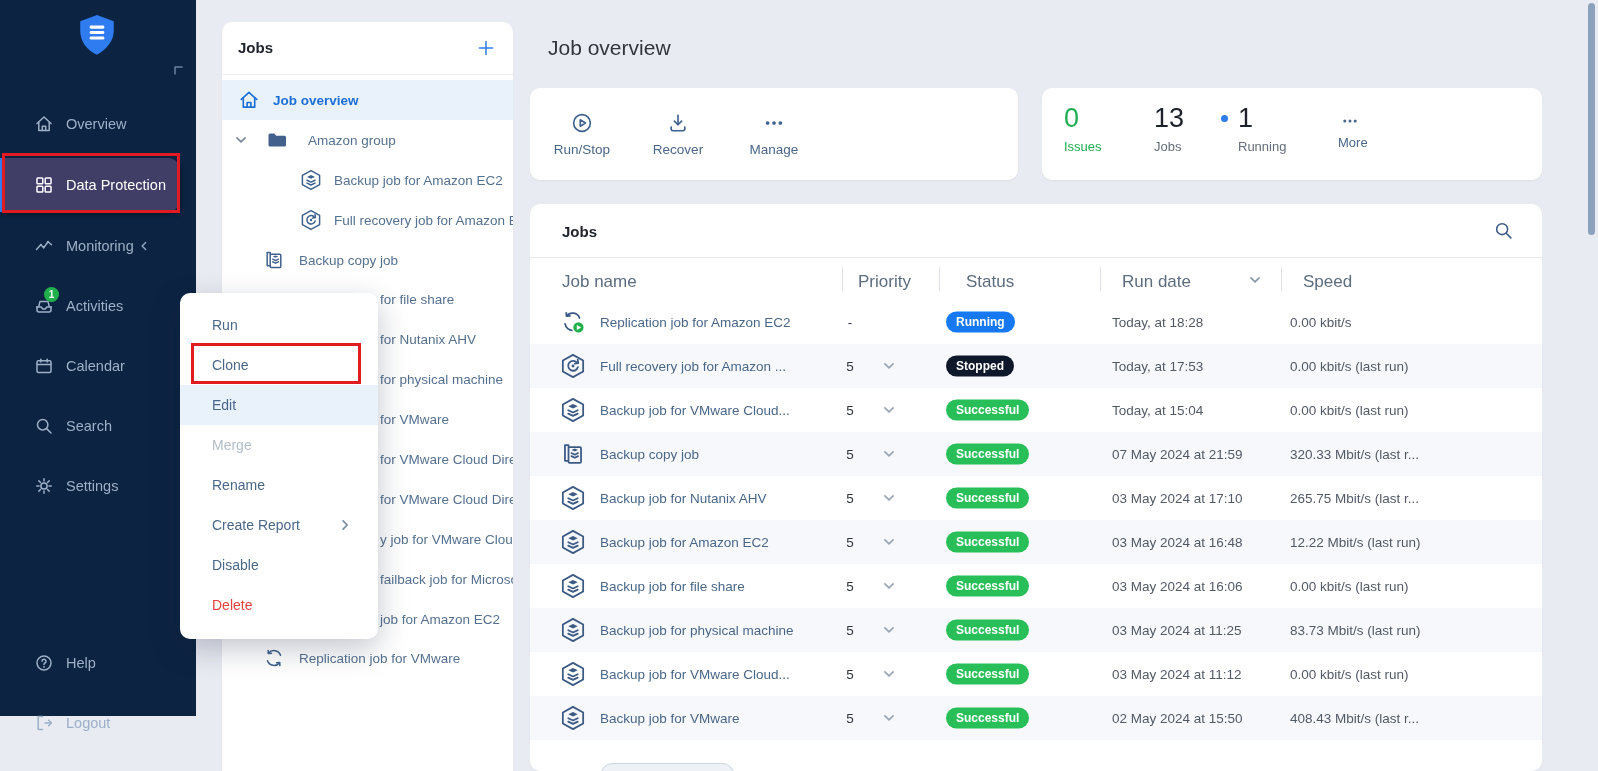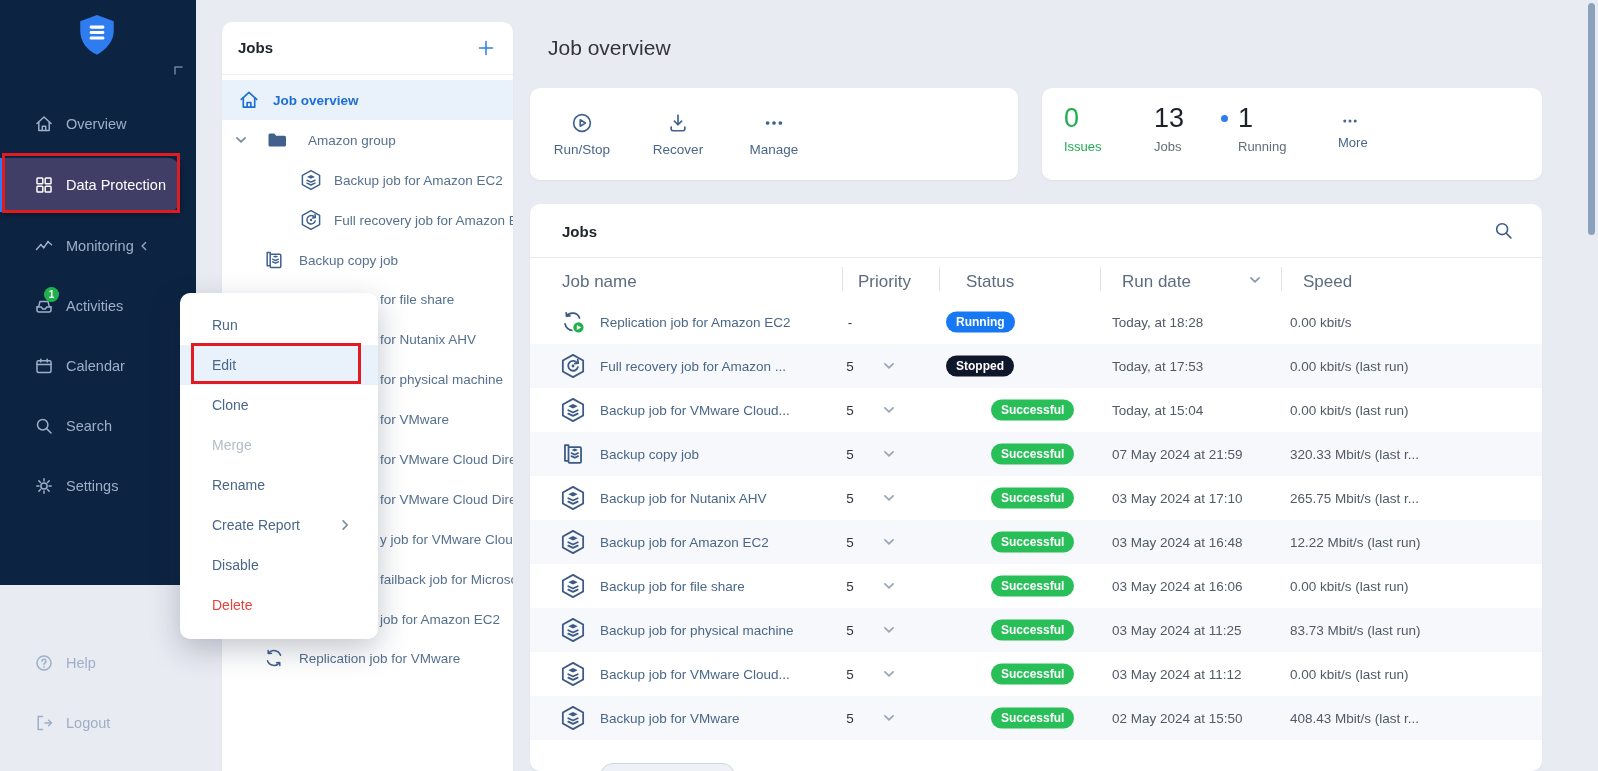--- a/index.html
+++ b/index.html
@@ -2,21 +2,21 @@
 <html><head>
 <meta charset="utf-8">
 <style>
   * { margin:0; padding:0; box-sizing:border-box; }
   html,body { width:1598px; height:771px; overflow:hidden; }
   body { font-family:"Liberation Sans", sans-serif; background:#e9ebf2; }
   .screen { position:relative; width:1598px; height:771px; overflow:hidden; }
   .ic svg, [data-icon] svg { width:100%; height:100%; display:block; }
 
   
-  .sidebar { position:absolute; left:0; top:0; width:196px; height:585px; background:#0c2341; z-index:5; }
+  .sidebar { position:absolute; left:0; top:0; width:196px; height:716px; background:#0c2341; z-index:5; }
   .logo { position:absolute; left:78px; top:14px; width:38px; height:44px; }
   .collapse-glyph { position:absolute; left:172px; top:64px; width:12px; height:12px; color:#6b82a3; cursor:pointer; }
   .nav { position:absolute; left:0; width:196px; }
   .nav.main-nav { top:94px; }
   .nav.footer-nav { top:633px; }
   .nav-item { position:relative; height:60px; color:#9db0c7; cursor:pointer; }
   .nav-ic { position:absolute; left:34px; top:50%; transform:translateY(-50%); width:20px; height:20px; }
   .nav-label { position:absolute; left:66px; top:50%; transform:translateY(-50%); font-size:14.5px; white-space:nowrap; }
   .nav-collapse { position:absolute; left:138px; top:50%; transform:translateY(-50%); width:12px; height:12px; color:#8fa3bd; cursor:pointer; }
   .nav-badge { position:absolute; left:44px; top:11px; width:15px; height:15px; background:#21b14c; border-radius:50%;
@@ -95,21 +95,21 @@
   .trow { position:relative; height:44px; cursor:pointer; }
   .trow.stripe { background:#f7f8fb; }
   .trow > span { position:absolute; top:50%; transform:translateY(-50%); }
   .c-icon { left:30px; width:26px; height:26px; color:#3c5a85; }
   .c-name { left:70px; font-size:13.5px; color:#4a6788; white-space:nowrap; max-width:238px; overflow:hidden; }
   .c-priority { left:300px; width:40px; text-align:center; font-size:13.5px; color:#2f3542; }
   .c-chevron { left:352px; width:14px; height:14px; color:#9aa7b6; cursor:pointer; }
   .c-badge { left:416px; display:inline-block; padding:3px 10px 4px; border-radius:11px; color:#fff; font-size:12px; font-weight:bold; }
   .c-badge.running { background:#1679f3; }
   .c-badge.stopped { background:#0f172a; }
-  .c-badge.successful { background:#28bf59;margin-left:45px; }
+  .c-badge.successful { background:#28bf59; }
   .c-date { left:582px; font-size:13.5px; color:#525a66; }
   .c-speed { left:760px; font-size:13.5px; color:#525a66; }
   .load-pill { position:absolute; left:70px; top:559px; width:135px; height:26px; border-radius:13px;
                border:1px solid #cdd5e1; background:#eef1f6; cursor:pointer; }
 
   .scrollbar-thumb { position:absolute; left:1588px; top:3px; width:7px; height:232px; background:#8ca1bb; border-radius:4px; z-index:60; cursor:pointer; }
 </style>
 </head>
 <body>
 
@@ -371,26 +371,26 @@
       </div>
   </section>
 
   <div class="context-menu">
     <div>
 
     <div class="menu-item">
           <span class="menu-label">Run</span>
 
         </div>
+        <div class="menu-item">
+          <span class="menu-label">Clone</span>
+
+        </div>
         <div class="menu-item highlighted">
           <span class="menu-label">Edit</span>
-
-        </div>
-        <div class="menu-item">
-          <span class="menu-label">Clone</span>
 
         </div>
         <div class="menu-item disabled">
           <span class="menu-label">Merge</span>
 
         </div>
         <div class="menu-item">
           <span class="menu-label">Rename</span>
 
         </div>

